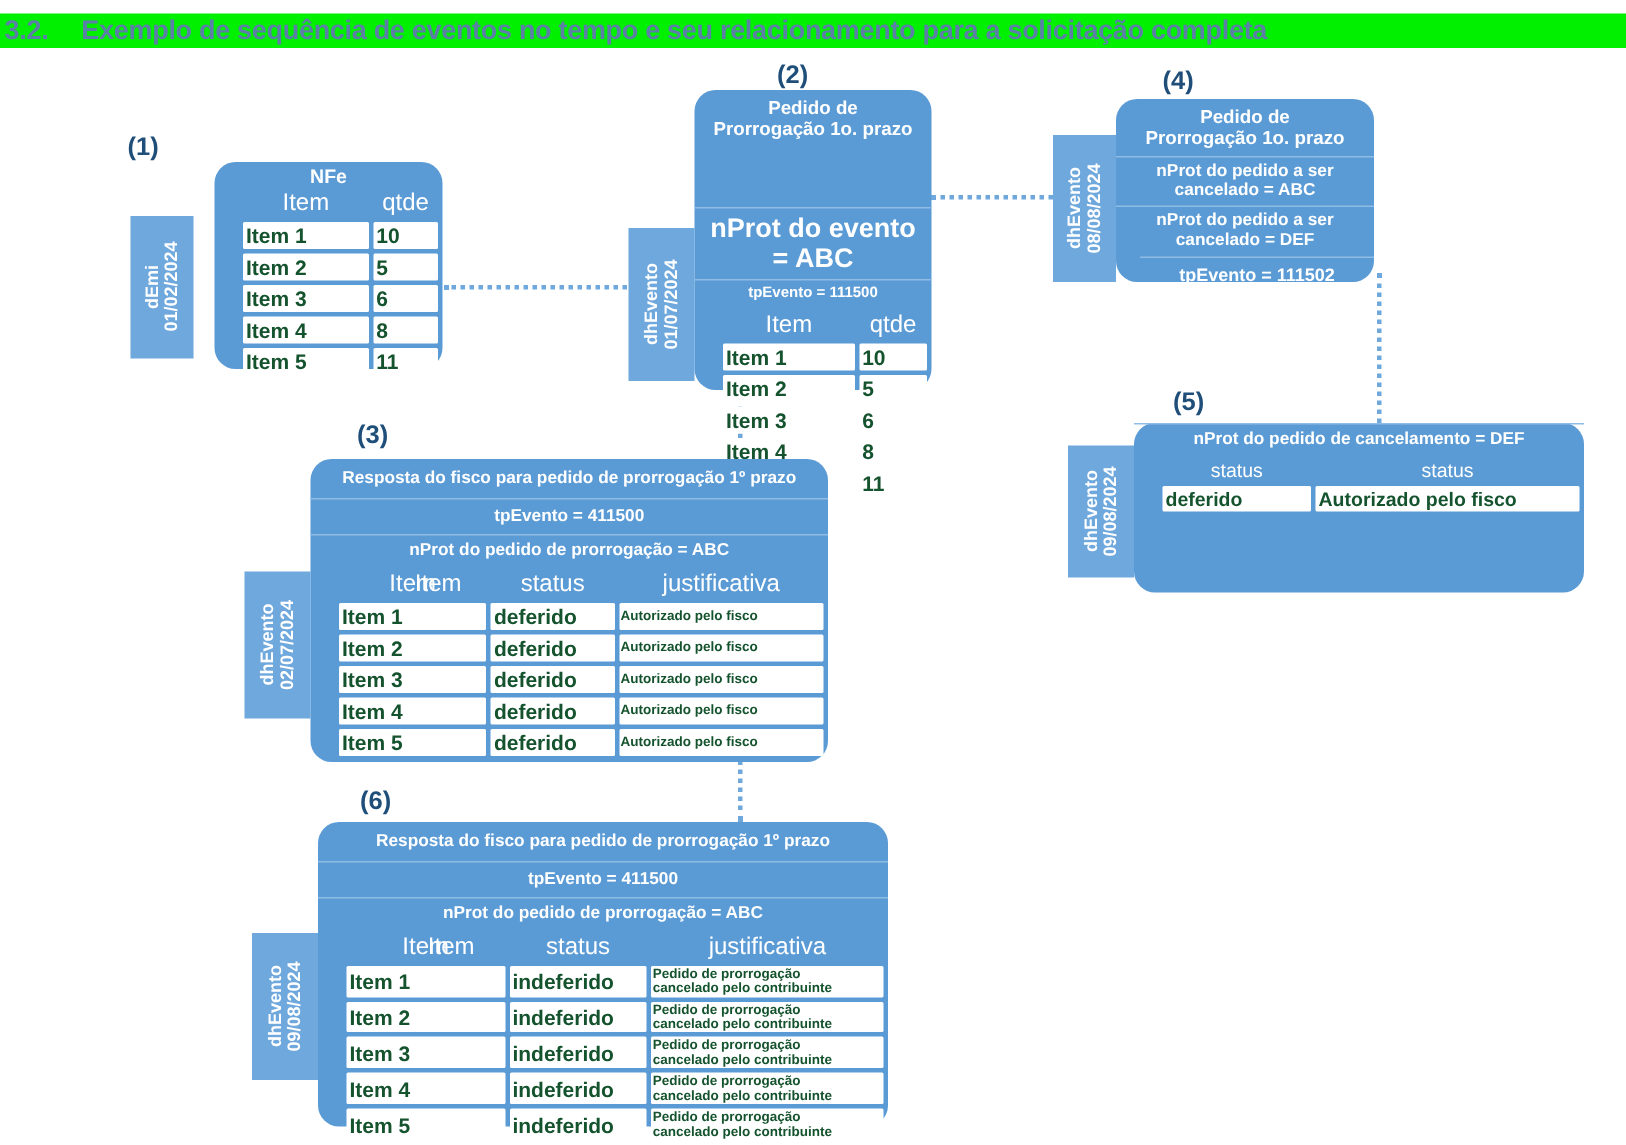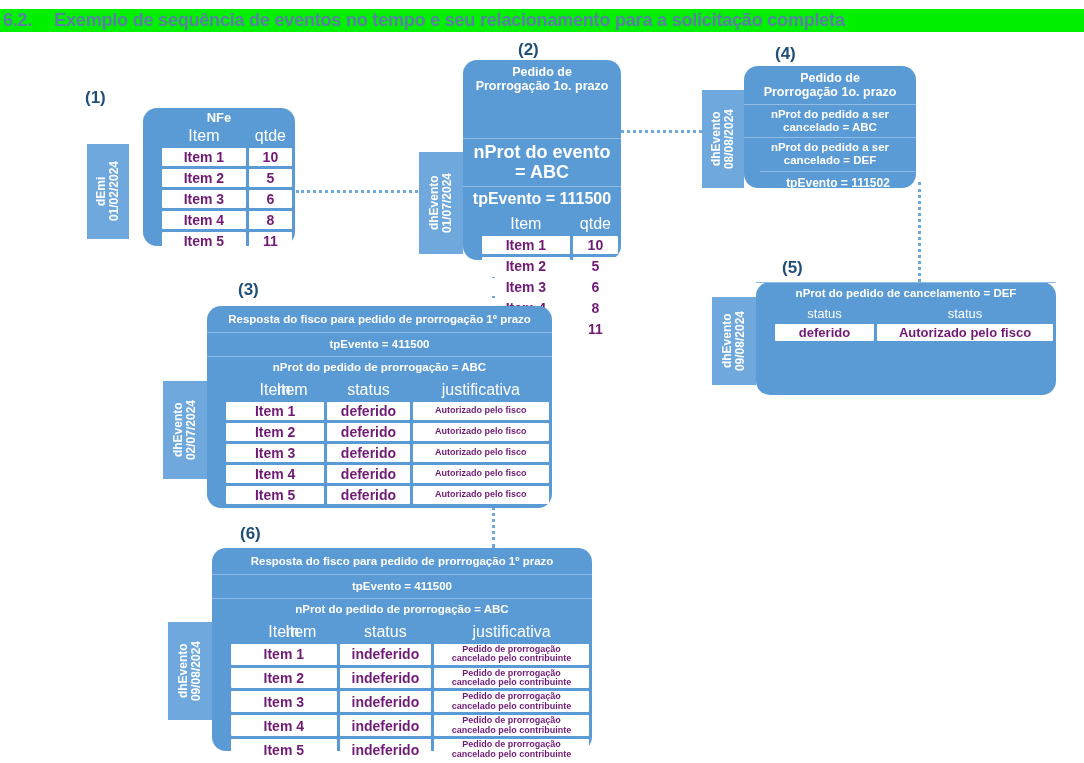--- a/index.html
+++ b/index.html
@@ -98,24 +98,24 @@
   .tbl th {
     color: #FFFFFF;
     font-weight: normal;
     font-size: 16px;
     padding: 0;
     text-align: center;
     background: transparent;
   }
   .tbl td {
     background: #FFFFFF;
-    color: #701a75;
+    color: #14532d;
     font-weight: bold;
     font-size: 14px;
-    text-align: center;
+    text-align: left;
     padding: 1px 2px;
     border-radius: 1px;
   }
   .tbl td.small {
     font-size: 9px;
     font-weight: bold;
     line-height: 1.05;
     padding: 1px 1px;
   }
 
@@ -134,21 +134,21 @@
     position: absolute;
     width: 0;
     border-left: 3px dotted #6FA8DC;
     z-index: 1;
   }
 </style>
 </head>
 <body>
 
 <div id="section-heading">
-  <span class="num">6.2.</span><span>Exemplo de sequência de eventos no tempo e seu relacionamento para a solicitação completa</span>
+  <span class="num">3.2.</span><span>Exemplo de sequência de eventos no tempo e seu relacionamento para a solicitação completa</span>
 </div>
 
 <div class="conn-h" style="left:296px; top:190px; width:128px;"></div>
 <div class="conn-h" style="left:620px; top:130px; width:96px;"></div>
 <div class="conn-v" style="left:492px; top:258px; height:48px;"></div>
 <div class="conn-v" style="left:492px; top:500px; height:48px;"></div>
 <div class="conn-v" style="left:918px; top:182px; height:100px;"></div>
 
 <div class="step-label" style="left:85px; top:88px;">(1)</div>
 <div class="step-label" style="left:518px; top:40px;">(2)</div>
@@ -202,21 +202,21 @@
     <span>dhEvento</span><br>
     <span>01/07/2024</span>
   </div>
 </div>
 <div class="card" style="left:463px; top:60px; width:158px; height:200px;">
   <div class="card-title" style="font-size:12.5px; padding-top:5px;">
     <span>Pedido de</span><br>
     <span>Prorrogação 1o. prazo</span>
   </div>
   <div class="card-row" style="font-size:18px;margin-top:40px;">nProt do evento = ABC</div>
-  <div class="card-row" style="font-size:16px;">tpEvento = 111500</div>
+  <div class="card-row" style="font-size:10px;">tpEvento = 111500</div>
   <table class="tbl" style="margin-top:0;">
     <thead>
       <tr>
         <th style="width:66%;">Item</th>
         <th style="width:34%;">qtde</th>
       </tr>
     </thead>
     <tbody>
       <tr>
         <td>Item 1</td>

